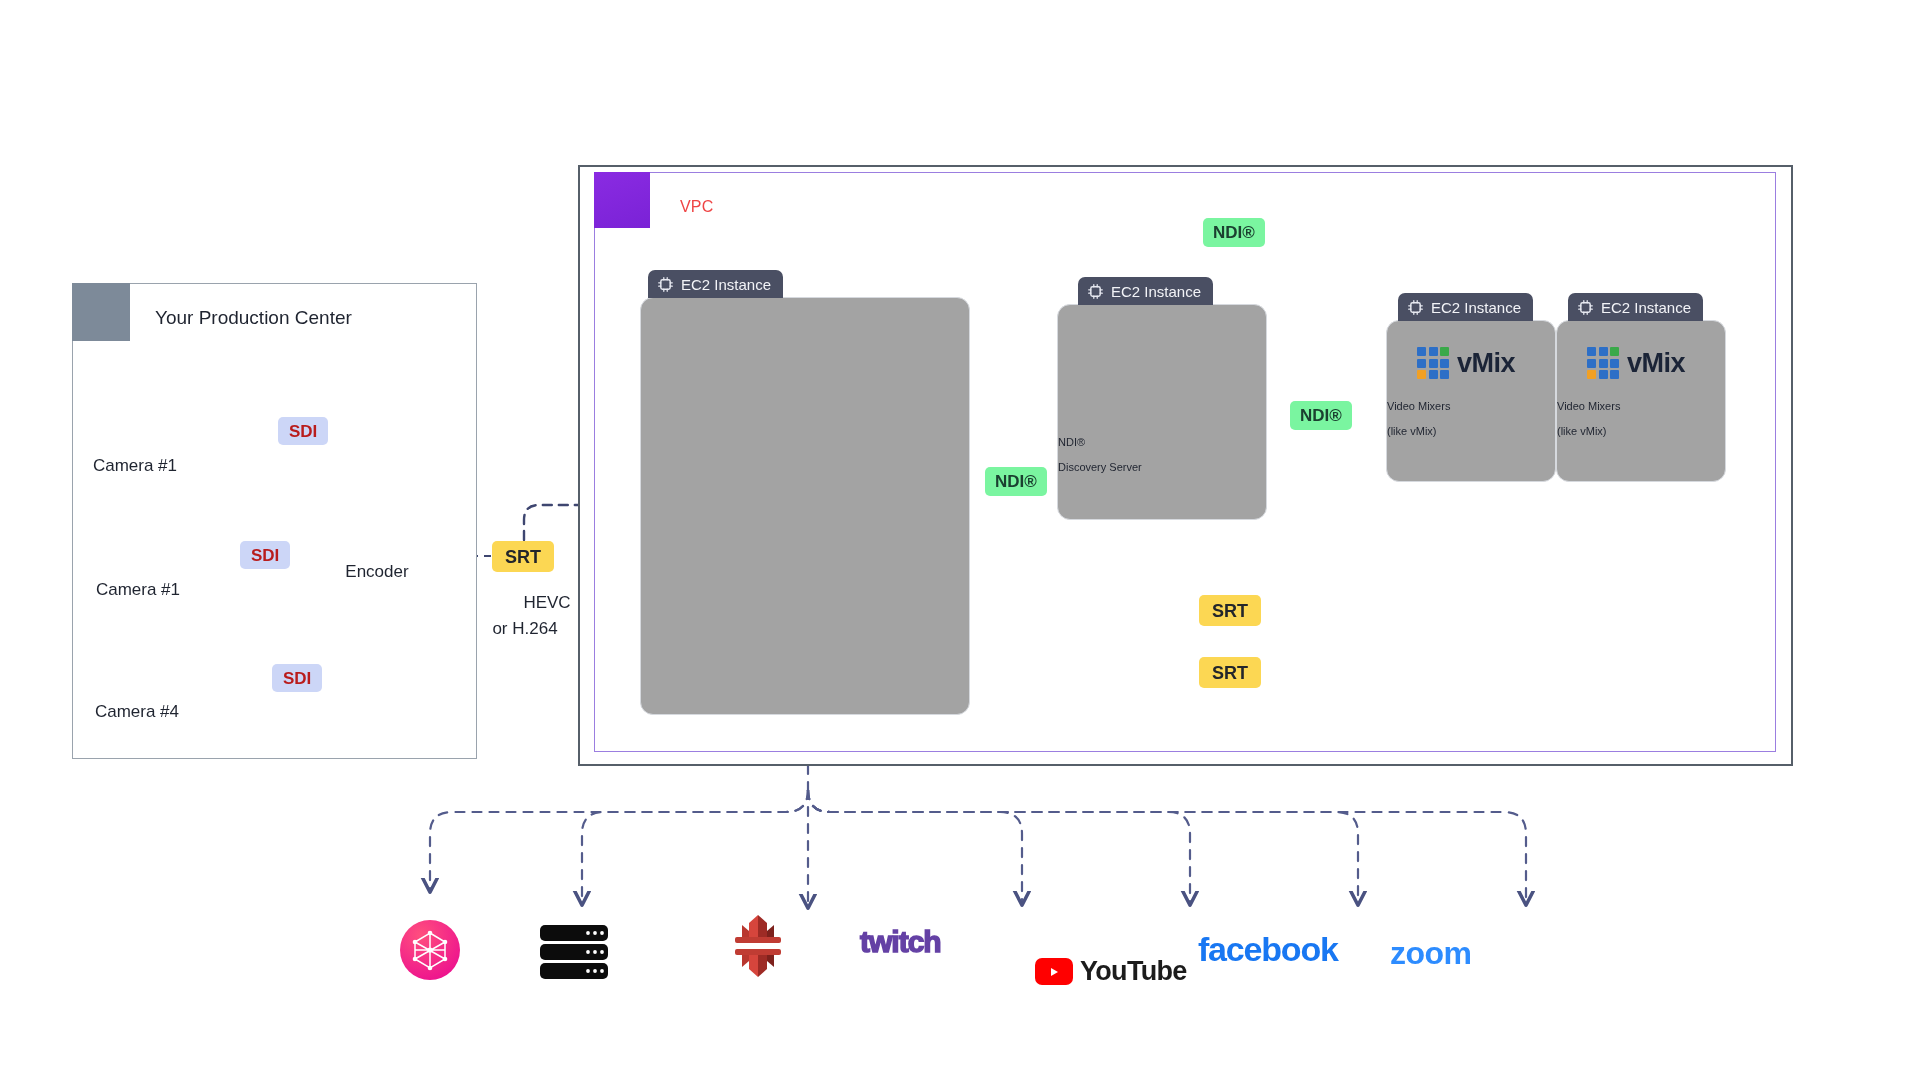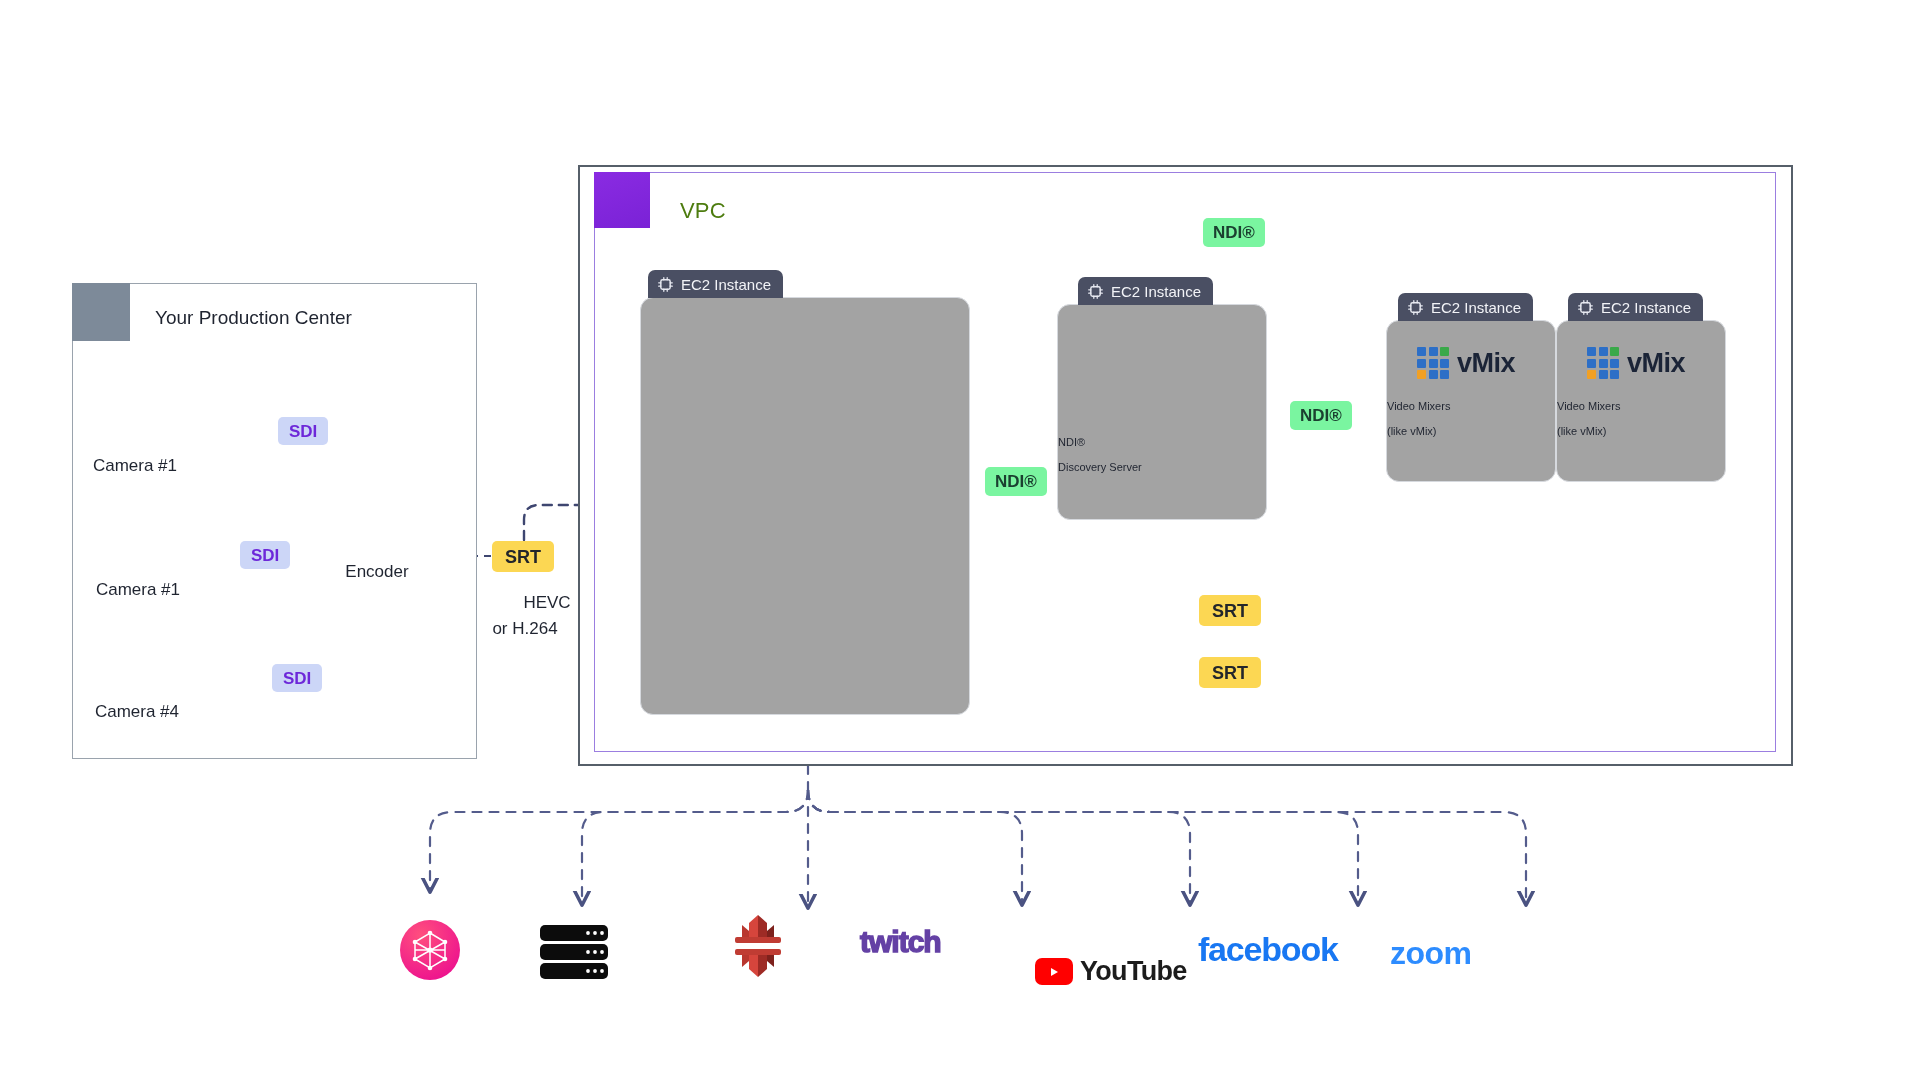--- a/index.html
+++ b/index.html
@@ -25,21 +25,21 @@
     background: #ffffff;
   }
   .vpc-badge {
     position: absolute;
     width: 56px; height: 56px;
     background: linear-gradient(160deg,#8a2be2 0%, #7a22d6 100%);
     display: flex; align-items: center; justify-content: center;
   }
   .vpc-title {
     position: absolute;
-    font-size: 22px; color: #4d7c0f; letter-spacing: .2px;
+    font-size: 16px; color: #ef4444; letter-spacing: .2px;
   }
 
   
   .prod-frame {
     position: absolute;
     border: 1.5px solid #9aa3ad;
     background: #ffffff;
   }
   .prod-badge {
     position: absolute;
@@ -55,21 +55,21 @@
   }
 
   
   .tag {
     position: absolute;
     display: flex; align-items: center; justify-content: center;
     font-weight: bold; border-radius: 5px;
     line-height: 1;
   }
   .tag-sdi {
-    background: #ccd6f7; color: #6d28d9;
+    background: #ccd6f7; color: #b91c1c;
     font-size: 17px; height: 28px; padding: 0 11px;
     font-weight: 600;
   }
   .tag-srt {
     background: #fcd753; color: #23262b;
     font-size: 18px; height: 31px; padding: 0 13px;
   }
   .tag-ndi {
     background: #7af5a0; color: #1b4030;
     font-size: 17px; height: 29px; padding: 0 10px;

